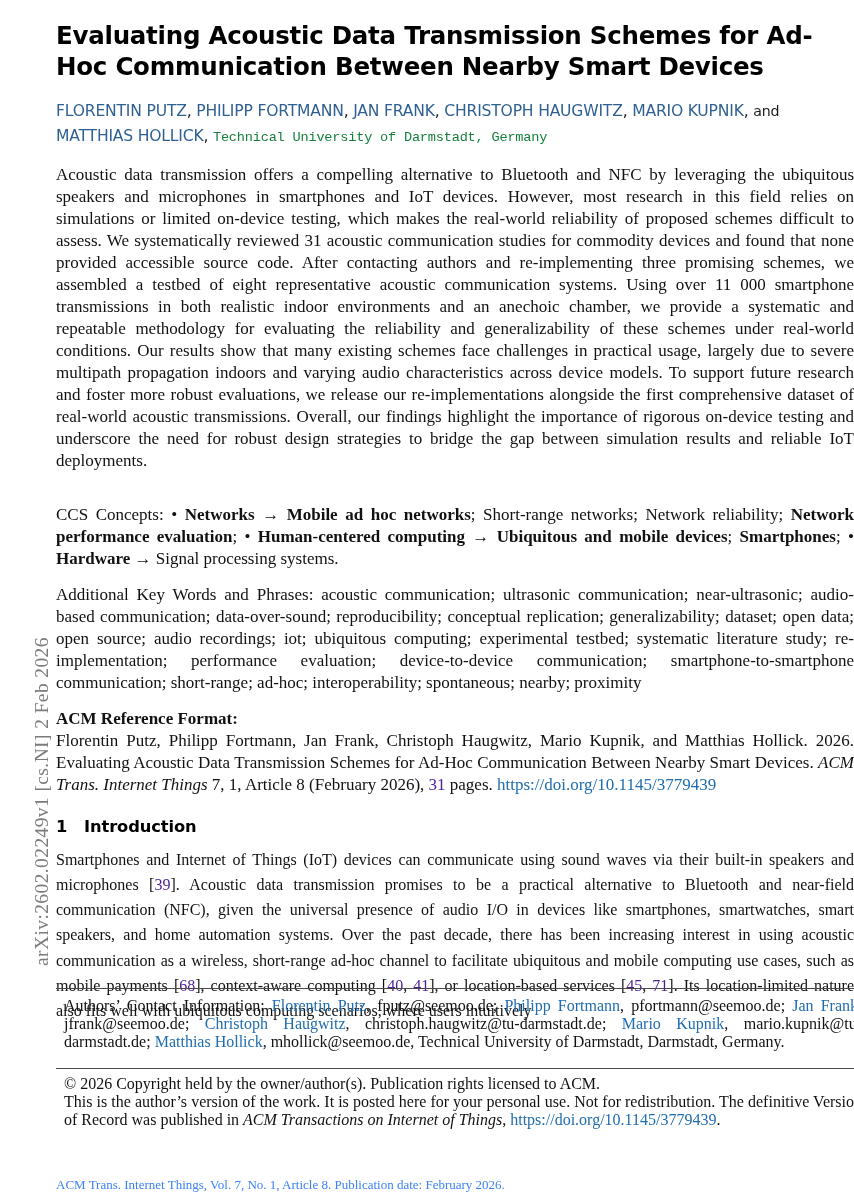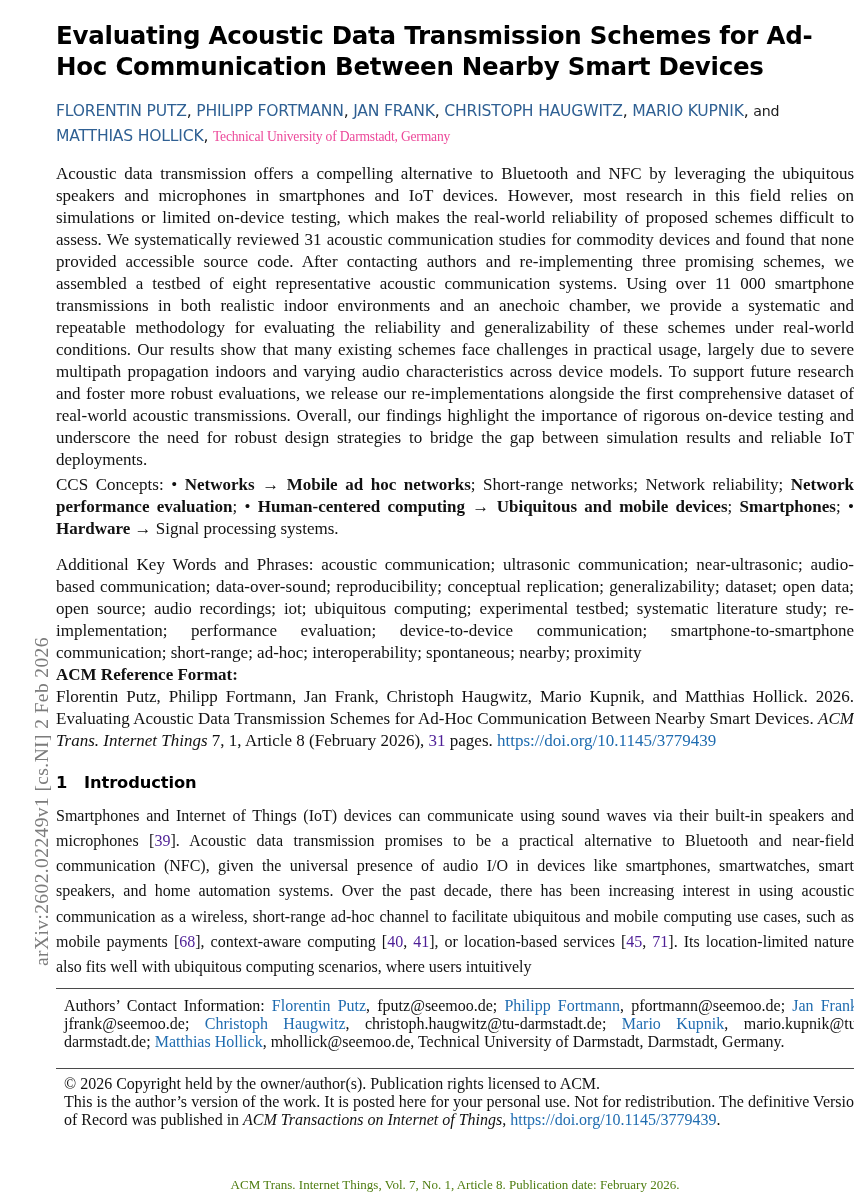--- a/index.html
+++ b/index.html
@@ -66,40 +66,40 @@
   }
   .auth-name { color: #2f6093; }
   .auth-sep { color: #1a1a1a; }
   .auth-and {
     color: #1a1a1a;
     font-family: "DejaVu Sans", "Liberation Sans", sans-serif;
     font-size: 14.2px;
     margin-top: 10px;
   }
   .affil {
-    color: #ec4899;
-    font-family: Liberation Serif, serif;
+    color: #15803d;
+    font-family: Liberation Mono, monospace;
     font-size: 13.6px;
   }
 
   
   .para {
     font-family: "Liberation Serif", "DejaVu Serif", serif;
     font-size: 17px;
     line-height: 22px;
     text-align: justify;
     color: #111;
     margin: 0;
     width: 798px;
     hyphens: none;
   }
   #abstract { margin-top: 14px; }
-  #ccs { margin-top: 3px; }
+  #ccs { margin-top: 32px; }
   #keywords { margin-top: 13.5px; }
-  #refformat { }
+  #refformat { margin-top: 14px; }
 
   .b { font-weight: bold; }
   .i { font-style: italic; }
   .cite { color: #4c1d95; }
   .link { color: #1f6cb0; }
 
   
   .sec-head {
     font-family: "DejaVu Sans", "Liberation Sans", sans-serif;
     font-weight: bold;
@@ -139,24 +139,24 @@
   #contact-block { top: 997px; }
   #copyright-block { top: 1075px; }
   #copyright-block .cp-line { display: block; }
 
   
   #page-footer {
     position: absolute;
     left: 0;
     top: 1177px;
     width: 798px;
-    text-align: center;
+    text-align: left;
     font-family: "Liberation Serif", "DejaVu Serif", serif;
     font-size: 13px;
-    color: #4d7c0f;
+    color: #3b82f6;
   }
 </style>
 </head>
 <body>
 
 <div id="arxiv-stamp">arXiv:2602.02249v1  [cs.NI]  2 Feb 2026</div>
 
 <div id="page">
 
   <h1 class="title">Evaluating Acoustic Data Transmission Schemes for Ad-Hoc Communication Between Nearby Smart Devices</h1>

